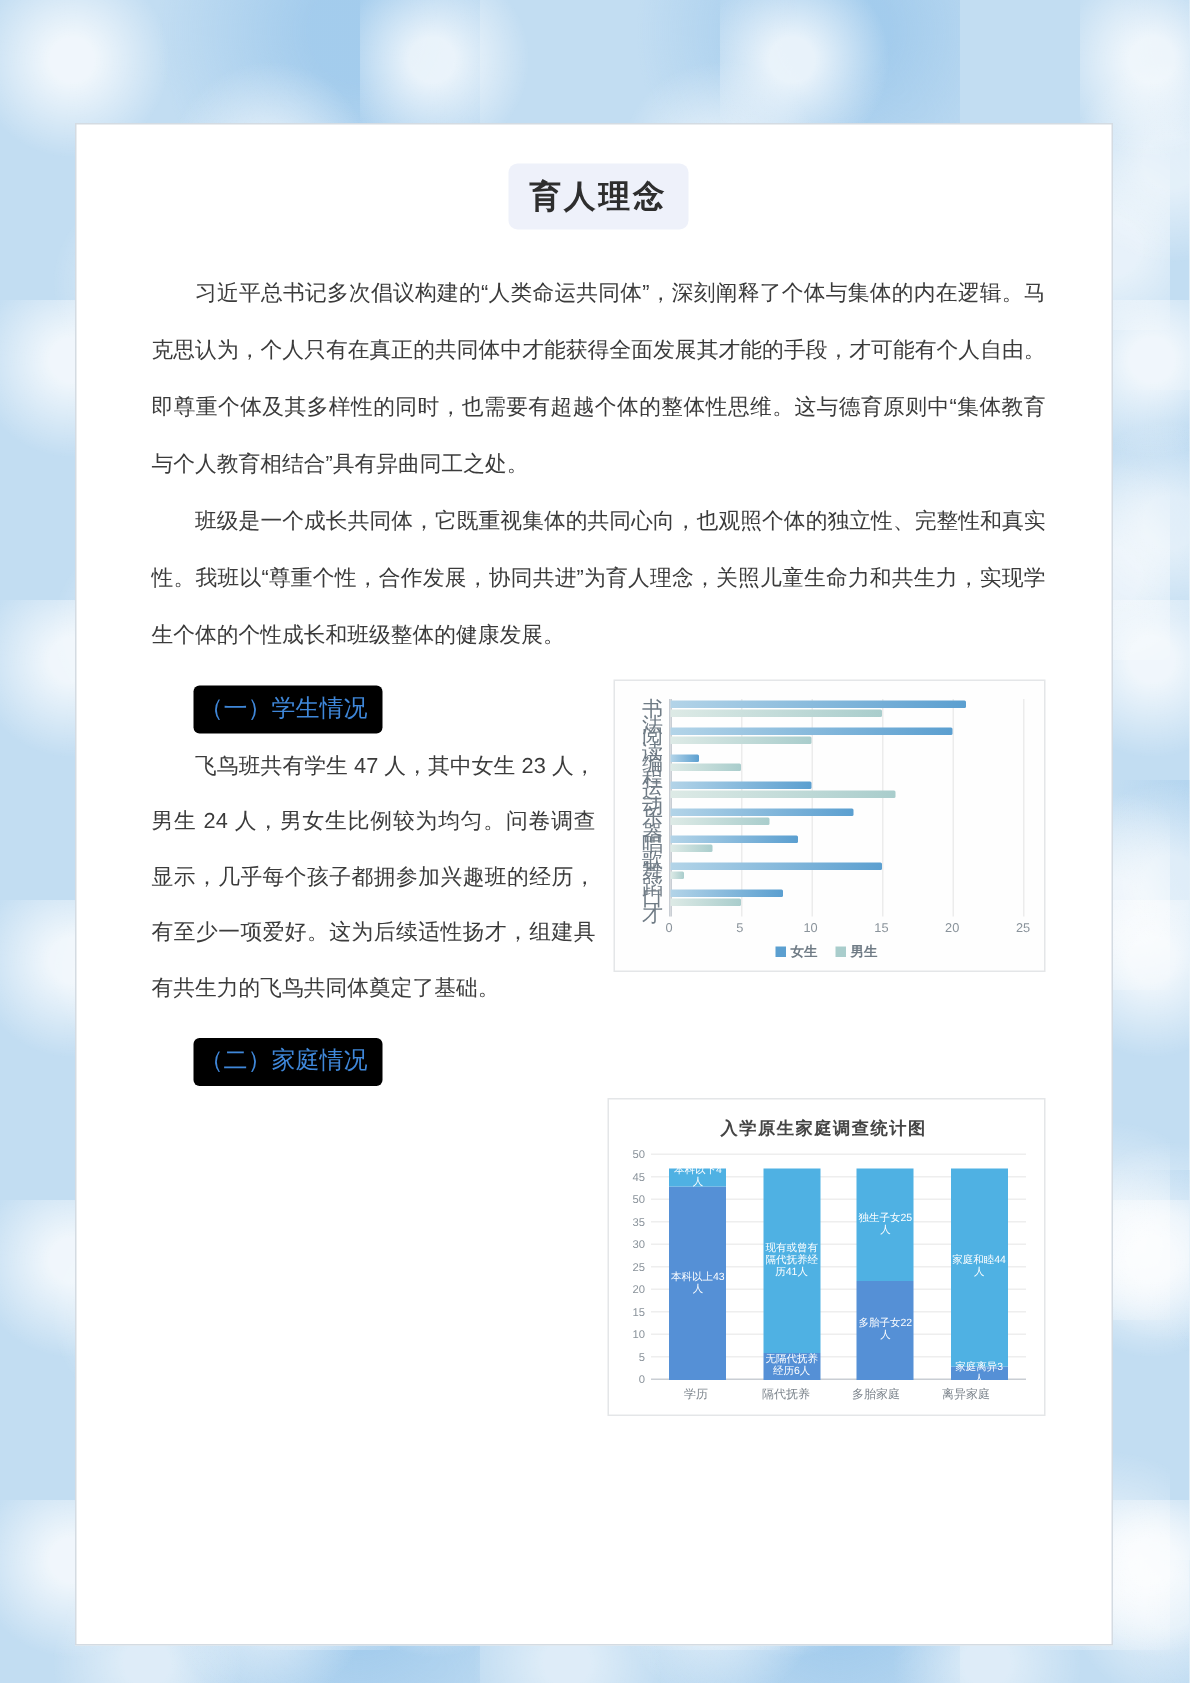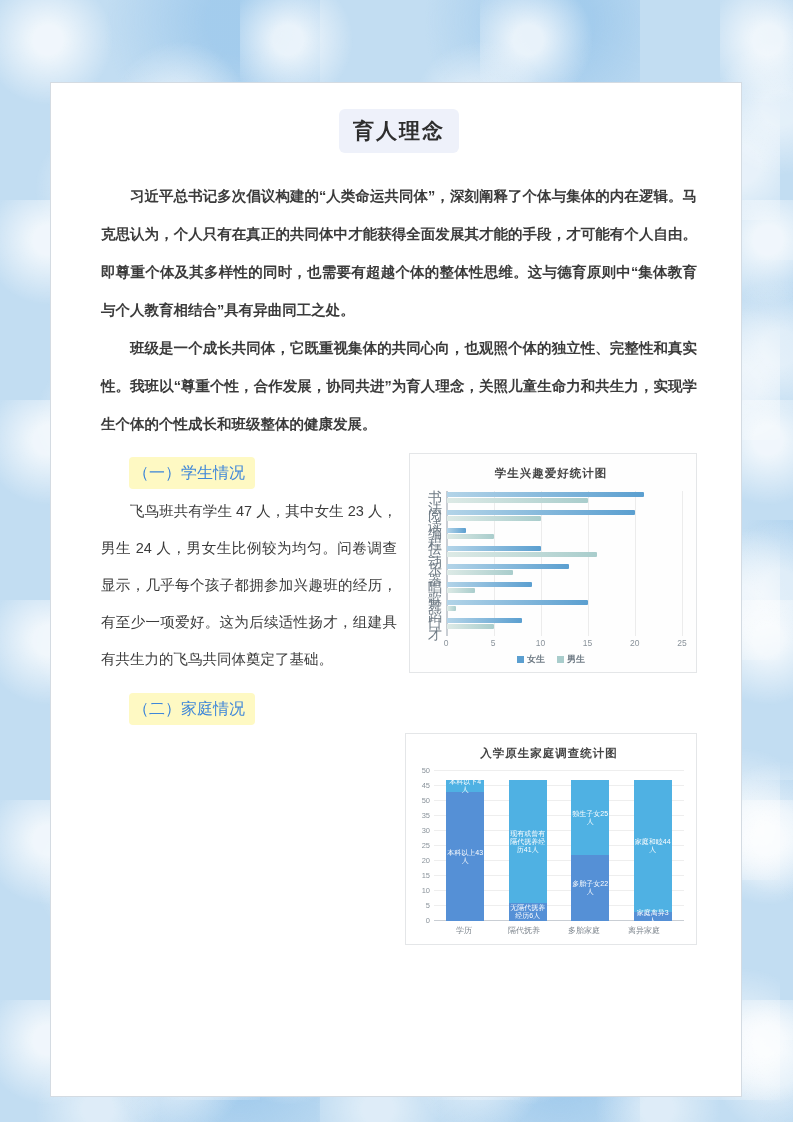--- a/index.html
+++ b/index.html
@@ -27,29 +27,29 @@
 
   .main-title {
     display:table; margin:12px auto 24px auto;
     font-size:21px; font-weight:bold; color:#2e2e2e; letter-spacing:2px;
     background:#eef1fa; border-radius:6px; padding:8px 14px;
   }
   .main-title.second { margin:24px auto 16px auto; }
 
   .body-p {
     font-size:14.5px; color:#3b3b3b; line-height:38px;
-    text-align:justify; text-indent:2em;font-weight:bold;
+    text-align:justify; text-indent:2em;
   }
 
   .section { margin-top:8px; }
   .section::after { content:""; display:block; clear:both; }
 
   .sec-head {
     display:inline-block; font-size:16px; font-weight:normal; color:#3f87d9;
-    background:#fef9c3; border-radius:4px; padding:3px 10px 3px 4px; margin:6px 0 4px 28px;
+    background:#000000; border-radius:4px; padding:3px 10px 3px 4px; margin:6px 0 4px 28px;
   }
   .sec-head-row { line-height:26px; }
 
   .sec-p { font-size:14.5px; color:#3b3b3b; line-height:37px; text-align:justify; text-indent:2em; }
 
   
   .chart1 {
     float:right; width:288px; margin:2px 0 6px 12px;
     border:1px solid #e4e6e8; background:#fefefe; padding:12px 14px 6px 10px;
   }
@@ -96,21 +96,20 @@
 
     <div class="main-title">育人理念</div>
 
     <p class="body-p">习近平总书记多次倡议构建的“人类命运共同体”，深刻阐释了个体与集体的内在逻辑。马克思认为，个人只有在真正的共同体中才能获得全面发展其才能的手段，才可能有个人自由。即尊重个体及其多样性的同时，也需要有超越个体的整体性思维。这与德育原则中“集体教育与个人教育相结合”具有异曲同工之处。</p>
     <p class="body-p">班级是一个成长共同体，它既重视集体的共同心向，也观照个体的独立性、完整性和真实性。我班以“尊重个性，合作发展，协同共进”为育人理念，关照儿童生命力和共生力，实现学生个体的个性成长和班级整体的健康发展。</p>
 
 
     <div class="section">
 
       <div class="chart1">
-        <div class="c-title">学生兴趣爱好统计图</div>
         <div class="c1-body">
           <div class="c1-labels">
               <div class="c1-cat">书法</div>
               <div class="c1-cat">阅读</div>
               <div class="c1-cat">编程</div>
               <div class="c1-cat">运动</div>
               <div class="c1-cat">乐器</div>
               <div class="c1-cat">唱歌</div>
               <div class="c1-cat">舞蹈</div>
               <div class="c1-cat">口才</div>

